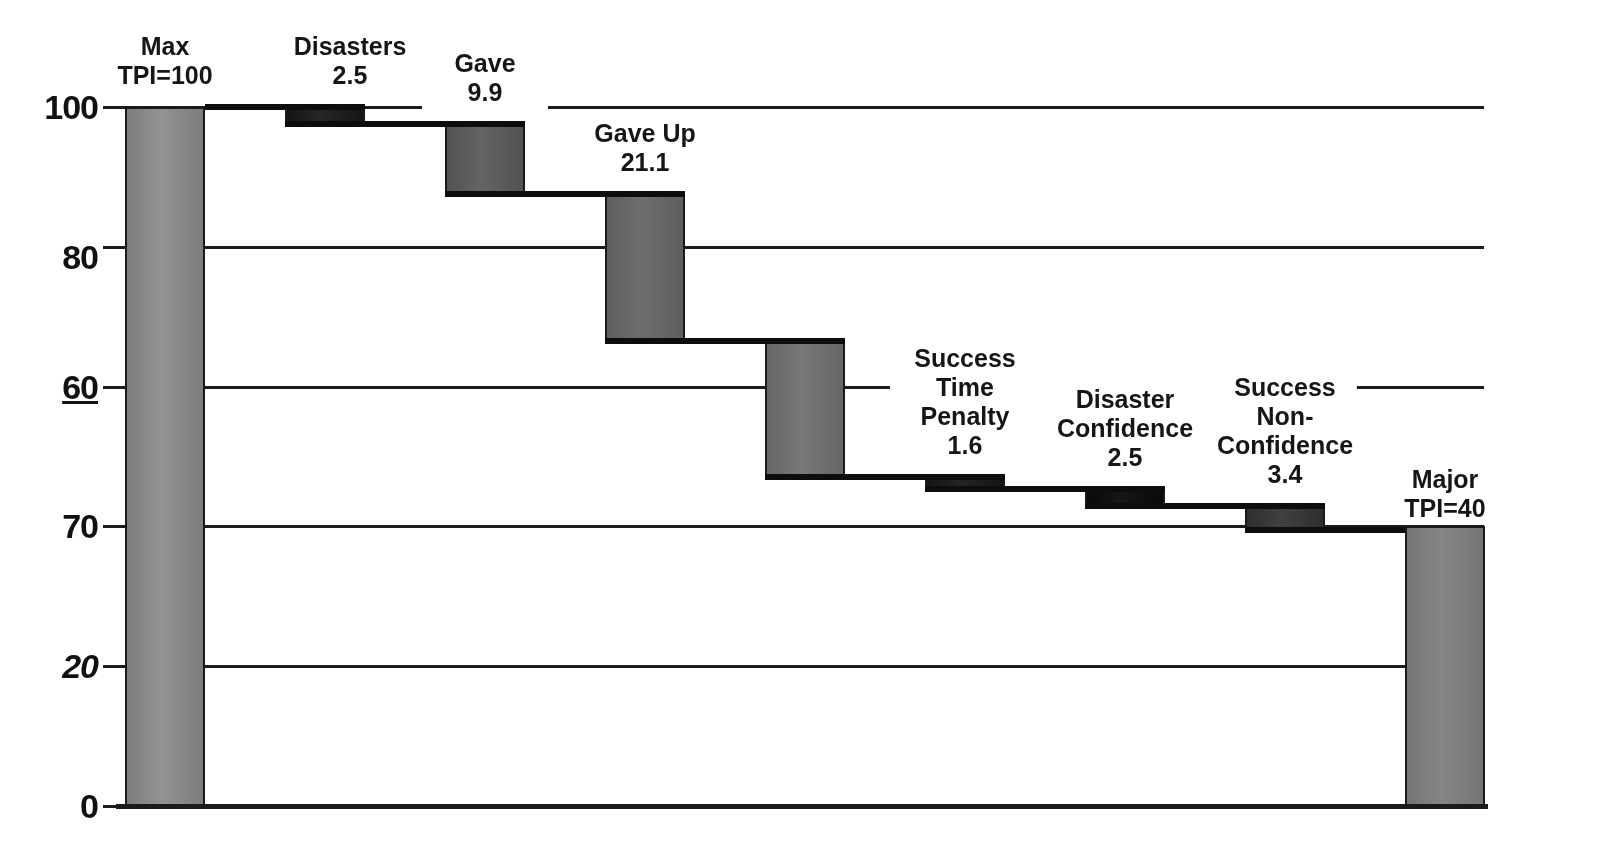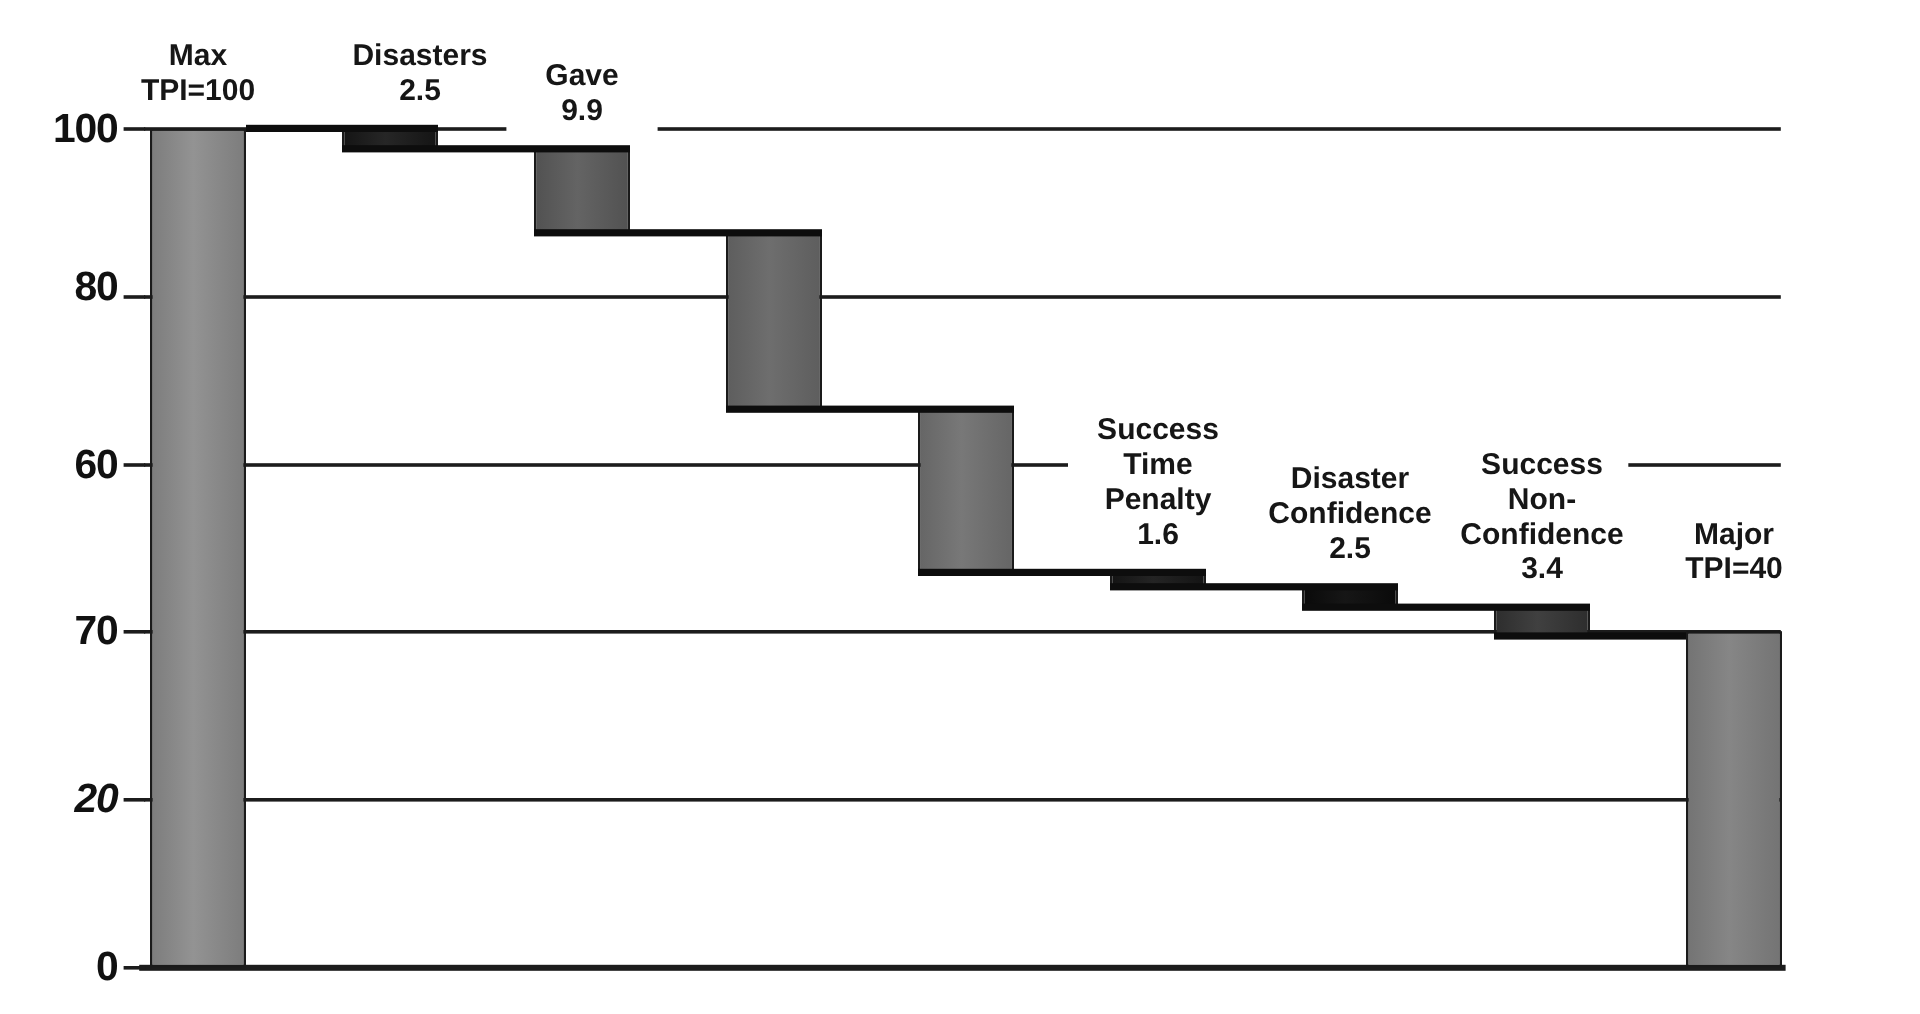--- a/index.html
+++ b/index.html
@@ -59,25 +59,25 @@
 </head>
 <body>
 
 <div class="stage">
     <div class="gridline" style="left: 120px; top: 106px; width: 302px; height: 3px;"></div>
     <div class="gridline" style="left: 548px; top: 106px; width: 936px; height: 3px;"></div>
     <div class="tick" style="left: 103px; top: 106px; width: 18px; height: 3px;"></div>
     <div class="ytick-label" style="left: 18px; top: 90px;">100</div>
     <div class="gridline" style="left: 120px; top: 245.8px; width: 1364px; height: 3px;"></div>
     <div class="tick" style="left: 103px; top: 245.8px; width: 18px; height: 3px;"></div>
-    <div class="ytick-label" style="left: 18px; top: 222px;">80</div>
+    <div class="ytick-label" style="left: 18px; top: 240px;">80</div>
     <div class="gridline" style="left: 120px; top: 385.6px; width: 770px; height: 3px;"></div>
     <div class="gridline" style="left: 1348px; top: 385.6px; width: 136px; height: 3px;"></div>
     <div class="tick" style="left: 103px; top: 385.6px; width: 18px; height: 3px;"></div>
-    <div class="ytick-label" style="left: 18px; top: 369.6px;">60</div>
+    <div class="ytick-label" style="left: 18px; top: 369.6px; text-decoration: underline;">60</div>
     <div class="gridline" style="left: 120px; top: 525.4px; width: 1364px; height: 3px;"></div>
     <div class="tick" style="left: 103px; top: 525.4px; width: 18px; height: 3px;"></div>
     <div class="ytick-label" style="left: 18px; top: 509.4px;">70</div>
     <div class="gridline" style="left: 120px; top: 665.2px; width: 1364px; height: 3px;"></div>
     <div class="tick" style="left: 103px; top: 665.2px; width: 18px; height: 3px;"></div>
     <div class="ytick-label" style="left: 18px; top: 649.2px; font-style: italic;">20</div>
     <div class="gridline" style="left: 116px; top: 804px; width: 1372px; height: 5px;"></div>
     <div class="tick" style="left: 103px; top: 805px; width: 18px; height: 3px;"></div>
     <div class="ytick-label" style="left: 18px; top: 789px;">0</div>
     <div class="bar" style="left: 125px; top: 107px; width: 80px; height: 699px; background: linear-gradient(90deg, rgb(125, 125, 125) 0%, rgb(147, 147, 147) 45%, rgb(125, 125, 125) 100%);"></div>
@@ -102,34 +102,38 @@
       <div>TPI=100</div>
     </div>
     <div class="bar-label" style="left: 325px; top: 30px; margin-left: 25px;">
       <div>Disasters</div>
       <div>2.5</div>
     </div>
     <div class="bar-label" style="left: 485px; top: 47.475px;">
       <div>Gave</div>
       <div>9.9</div>
     </div>
+    <div class="bar-label" style="left: 645px; top: 116.676px;">
+      <div>Gave Up</div>
+      <div>21.1</div>
+    </div>
     <div class="bar-label" style="left: 965px; top: 342.47px;">
       <div>Success</div>
       <div>Time</div>
       <div>Penalty</div>
       <div>1.6</div>
     </div>
     <div class="bar-label" style="left: 1125px; top: 382.654px;">
       <div>Disaster</div>
       <div>Confidence</div>
       <div>2.5</div>
     </div>
     <div class="bar-label" style="left: 1285px; top: 371.129px;">
       <div>Success</div>
       <div>Non-</div>
       <div>Confidence</div>
       <div>3.4</div>
     </div>
-    <div class="bar-label" style="left: 1445px; top: 429px;">
+    <div class="bar-label" style="left: 1445px; top: 463px;">
       <div>Major</div>
       <div>TPI=40</div>
     </div>
   </div>
 
 </body></html>

